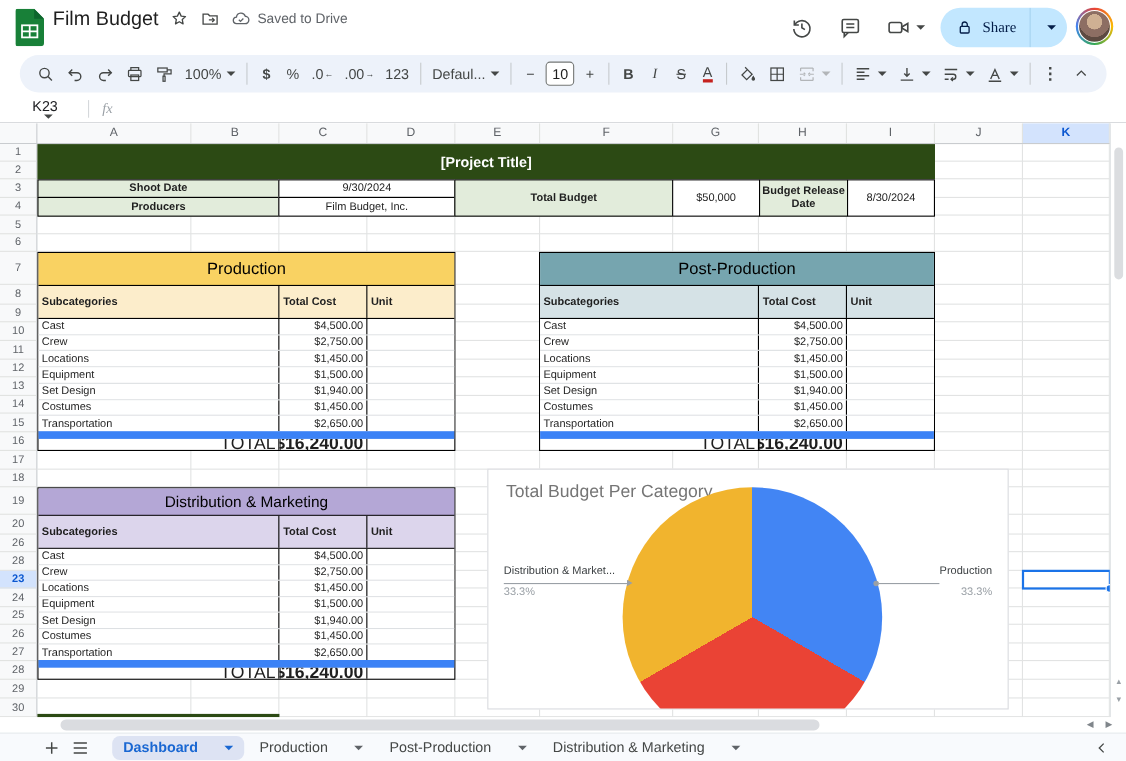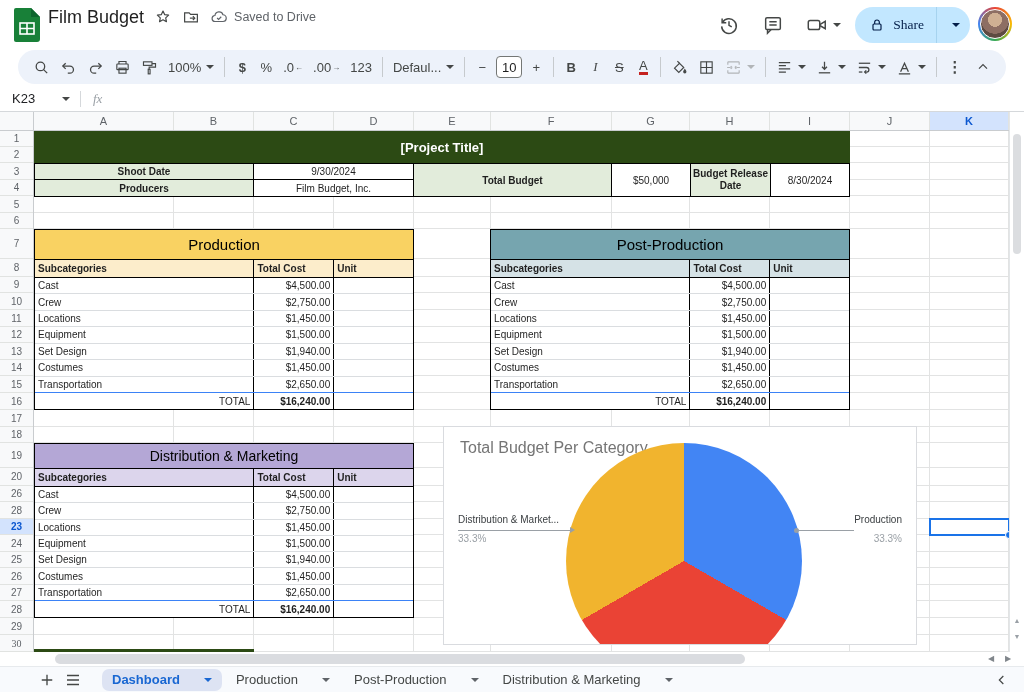--- a/index.html
+++ b/index.html
@@ -36,21 +36,21 @@
   .t-italic { font-style:italic; font-family:"Liberation Serif", serif; }
   .t-strike { text-decoration:line-through; }
   .t-underA { border-bottom:3px solid #c5221f; line-height:13px; }
   .size-box { width:26px; height:22px; border:1px solid #747775; border-radius:4px; background:#fff; display:flex; align-items:center; justify-content:center; font-size:13px; margin:0 2px; cursor:text; }
   .dec-arrow::after { content:"←"; font-size:8px; margin-left:1px; color:#444746; }
   .inc-arrow::after { content:"→"; font-size:8px; margin-left:1px; color:#444746; }
   .t-spacer { flex:1; }
 
   
   .fbar { position:absolute; left:0; top:86px; width:1024px; height:26px; background:#fff; border-bottom:1px solid #d5d8db; display:flex; align-items:center; }
-  .name-box { width:76px; display:flex; align-items:center; justify-content:space-between; padding:0 6px 0 12px; font-size:13px; color:#202124; cursor:pointer; }
+  .name-box { width:76px; display:flex; align-items:center; justify-content:space-between; padding:0 6px 0 12px; font-size:13px; color:#202124; cursor:pointer;flex-direction:column; }
   .fbar-sep { width:1px; height:16px; background:#d5d8db; margin:0 4px; }
   .fx { font-style:italic; font-family:"Liberation Serif", serif; color:#9aa0a6; font-size:13px; margin-left:8px; }
 
   
   .region { position:absolute; left:0; top:112px; width:1024px; height:540px; background:#fff; overflow:hidden; }
   .colheads { position:absolute; left:0; top:0; width:1009px; height:19px; background:#f8f9fa; border-bottom:1px solid #c9cccf; z-index:2; }
   .colhead { position:absolute; top:0; height:18px; border-right:1px solid #e1e3e1; display:flex; align-items:center; justify-content:center; font-size:11px; color:#5f6368; cursor:pointer; }
   .corner { position:absolute; left:0; top:0; width:34px; height:18px; background:#f8f9fa; border-right:1px solid #c9cccf; z-index:3; cursor:pointer; }
   .rowheads { position:absolute; left:0; top:19px; width:34px; height:521px; background:#f8f9fa; border-right:1px solid #c9cccf; z-index:2; }
   .rowhead { position:absolute; left:0; width:33px; border-bottom:1px solid #e1e3e1; display:flex; align-items:center; justify-content:center; font-size:10px; color:#5f6368; cursor:pointer; }
@@ -62,25 +62,25 @@
   
   .ov { position:absolute; z-index:2; font-size:10px; display:flex; align-items:center; }
   .banner { background:#2c4a14; color:#fff; font-weight:600; font-size:13px; justify-content:center; }
   .lgreen { background:#e2ecdb; font-weight:700; justify-content:center; border:1px solid #000; }
   .wcell  { background:#fff; justify-content:center; border:1px solid #000; }
   .center2 { text-align:center; line-height:1.2; }
 
   
   .btable { position:absolute; z-index:2; display:flex; flex-direction:column; border:1px solid #000; background:#fff; }
   .bt-title { display:flex; align-items:center; justify-content:center; border-bottom:1px solid #000; font-size:15px; color:#000; flex:none; }
-  .bt-head { display:flex; border-bottom:1px solid #000; font-weight:700; font-size:10px; flex:none; height:18px; }
+  .bt-head { display:flex; border-bottom:1px solid #000; font-weight:700; font-size:10px; flex:none; height:30px; }
   .bt-rows { flex:1; display:flex; flex-direction:column; }
   .bt-row { display:flex; flex:1; font-size:10px; border-bottom:1px solid #dadde0; background:#fff; }
   .bt-row:last-child { border-bottom:none; }
-  .bt-total { display:flex; border-top:1px solid #3b82f6; font-size:10px; flex:none; height:17px; }
+  .bt-total { display:flex; border-top:7px solid #3b82f6; font-size:16px; flex:none; height:17px; }
   .bt-c { display:flex; align-items:center; padding:0 3px; overflow:hidden; white-space:nowrap; }
   .b-left2 { border-left:1px solid #000; }
   .num { justify-content:flex-end; }
 
   
   .chart-card { position:absolute; left:443px; top:314px; width:474px; height:219px; background:#fff; border:1px solid #d9dbdf; z-index:3; overflow:hidden; cursor:pointer; }
   .chart-title { position:absolute; left:16px; top:12px; font-size:16px; color:#757575; }
   .pie { position:absolute; left:122px; top:16px; width:236px; height:236px; border-radius:50%; }
   .co-label { position:absolute; font-size:10px; color:#3c4043; }
   .co-pct { position:absolute; font-size:10px; color:#9aa0a6; }
@@ -411,21 +411,21 @@
         <div class="rowhead" style="top: 337px; height: 18px;">20</div>
         <div class="rowhead" style="top: 355px; height: 16px;">26</div>
         <div class="rowhead" style="top: 371px; height: 17px;">28</div>
         <div class="rowhead hl-head" style="top: 388px; height: 16px;">23</div>
         <div class="rowhead" style="top: 404px; height: 17px;">24</div>
         <div class="rowhead" style="top: 421px; height: 16px;">25</div>
         <div class="rowhead" style="top: 437px; height: 17px;">26</div>
         <div class="rowhead" style="top: 454px; height: 16px;">27</div>
         <div class="rowhead" style="top: 470px; height: 17px;">28</div>
         <div class="rowhead" style="top: 487px; height: 17px;">29</div>
-        <div class="rowhead" style="top: 504px; height: 17px; font-family: Liberation Serif, serif;">30</div>
+        <div class="rowhead" style="top: 504px; height: 17px;">30</div>
       </div>
 
     <div class="ov banner" style="left:34px; top:19px; width:816px; height:32px;">[Project Title]</div>
     <div class="ov lgreen" style="left:34px; top:51px; width:220px; height:17px;">Shoot Date</div>
     <div class="ov wcell" style="left:253px; top:51px; width:161px; height:17px;">9/30/2024</div>
     <div class="ov lgreen" style="left:34px; top:67px; width:220px; height:18px;">Producers</div>
     <div class="ov wcell" style="left:253px; top:67px; width:161px; height:18px;">Film Budget, Inc.</div>
     <div class="ov lgreen" style="left:413px; top:51px; width:199px; height:34px;">Total Budget</div>
     <div class="ov wcell" style="left:611px; top:51px; width:80px; height:34px;">$50,000</div>
     <div class="ov lgreen center2" style="left:690px; top:51px; width:81px; height:34px;">

